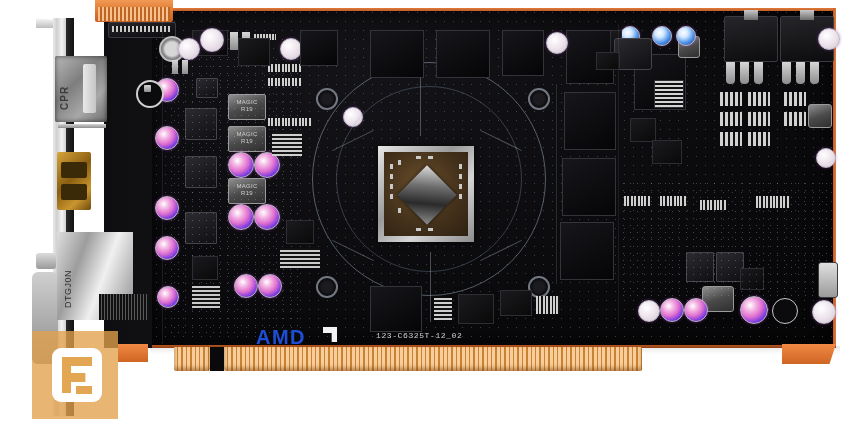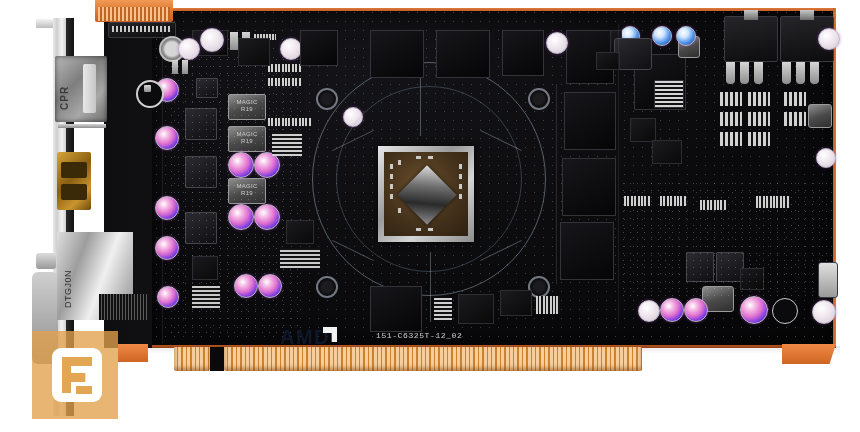--- a/index.html
+++ b/index.html
@@ -93,21 +93,21 @@
   .cap{position:absolute;border-radius:50%;
     background:radial-gradient(circle at 35% 32%, #ffffff 0%, #f4b7e4 22%, #e06fd0 48%, #7b3ae0 72%, #3a1f9a 100%);
     border:1px solid #b8b8c4;box-shadow:0 0 3px rgba(180,60,200,.5);}
   .cap.plain{background:radial-gradient(circle at 38% 34%,#fff,#efe6ee 45%,#d2c6d2 100%);}
   .cap.blue{background:radial-gradient(circle at 36% 32%,#ffffff 0%,#cfe6ff 28%,#4a8fe8 62%,#14387d 100%);}
   .mosfet{position:absolute;background:linear-gradient(150deg,#2b2b30,#101013);border:1px solid #45454d;border-radius:1px;}
   .connector{position:absolute;background:linear-gradient(170deg,#26262a,#0c0c0e);border:1px solid #3a3a42;border-radius:2px;}
   .trace{position:absolute;background:rgba(205,218,232,.32);}
 
   
-  #amd-logo{position:absolute;left:280px;top:326px;color:#0f172a;font-size:20px;font-weight:bold;letter-spacing:1.5px;
+  #amd-logo{position:absolute;left:256px;top:326px;color:#1d4ed8;font-size:20px;font-weight:bold;letter-spacing:1.5px;
     font-family:"Liberation Sans",sans-serif;}
   #amd-arrow{position:absolute;left:323px;top:327px;width:14px;height:15px;
     background:#f2f2f2;clip-path:polygon(0 0,100% 0,100% 100%,62% 100%,62% 40%,0 40%);}
   #partnum{position:absolute;left:376px;top:331px;color:#cfcfcf;font-size:8px;font-family:"Liberation Mono",monospace;letter-spacing:.6px;}
 
   
   .vias{position:absolute;background-image:radial-gradient(rgba(190,200,215,.5) 0.8px, transparent 1px);
     background-size:9px 9px;}
   .vias2{position:absolute;background-image:radial-gradient(rgba(175,185,200,.35) 0.7px, transparent 1px);
     background-size:7px 7px;}
@@ -334,21 +334,21 @@
   <div class="chip" style="left:500px;top:290px;width:30px;height:24px;"></div>
   <div class="smd" style="left:434px;top:298px;width:18px;height:22px;background:repeating-linear-gradient(0deg,#cfcfcf 0 2px,#121212 2px 4px)"></div>
   <div class="smd" style="left:536px;top:296px;width:24px;height:18px;background:repeating-linear-gradient(90deg,#cfcfcf 0 2px,#121212 2px 3.4px)"></div>
 
   <div class="trace" style="left:556px;top:84px;width:1px;height:200px;opacity:.45"></div>
   <div class="trace" style="left:618px;top:24px;width:1px;height:300px;opacity:.25"></div>
   <div class="trace" style="left:162px;top:14px;width:1px;height:330px;opacity:.3"></div>
 
   <div id="amd-logo">AMD</div>
   <div id="amd-arrow"></div>
-  <div id="partnum">151-C6325T-12_02</div>
+  <div id="partnum">123-C6325T-12_02</div>
 
   <div id="pcie-tab-left"></div>
   <div id="pcie-tab-right"></div>
   <div id="pcie">
     <div class="seg segA"></div>
     <div id="pcie-notch"></div>
     <div class="seg segB"></div>
   </div>
 
   <div id="watermark">

